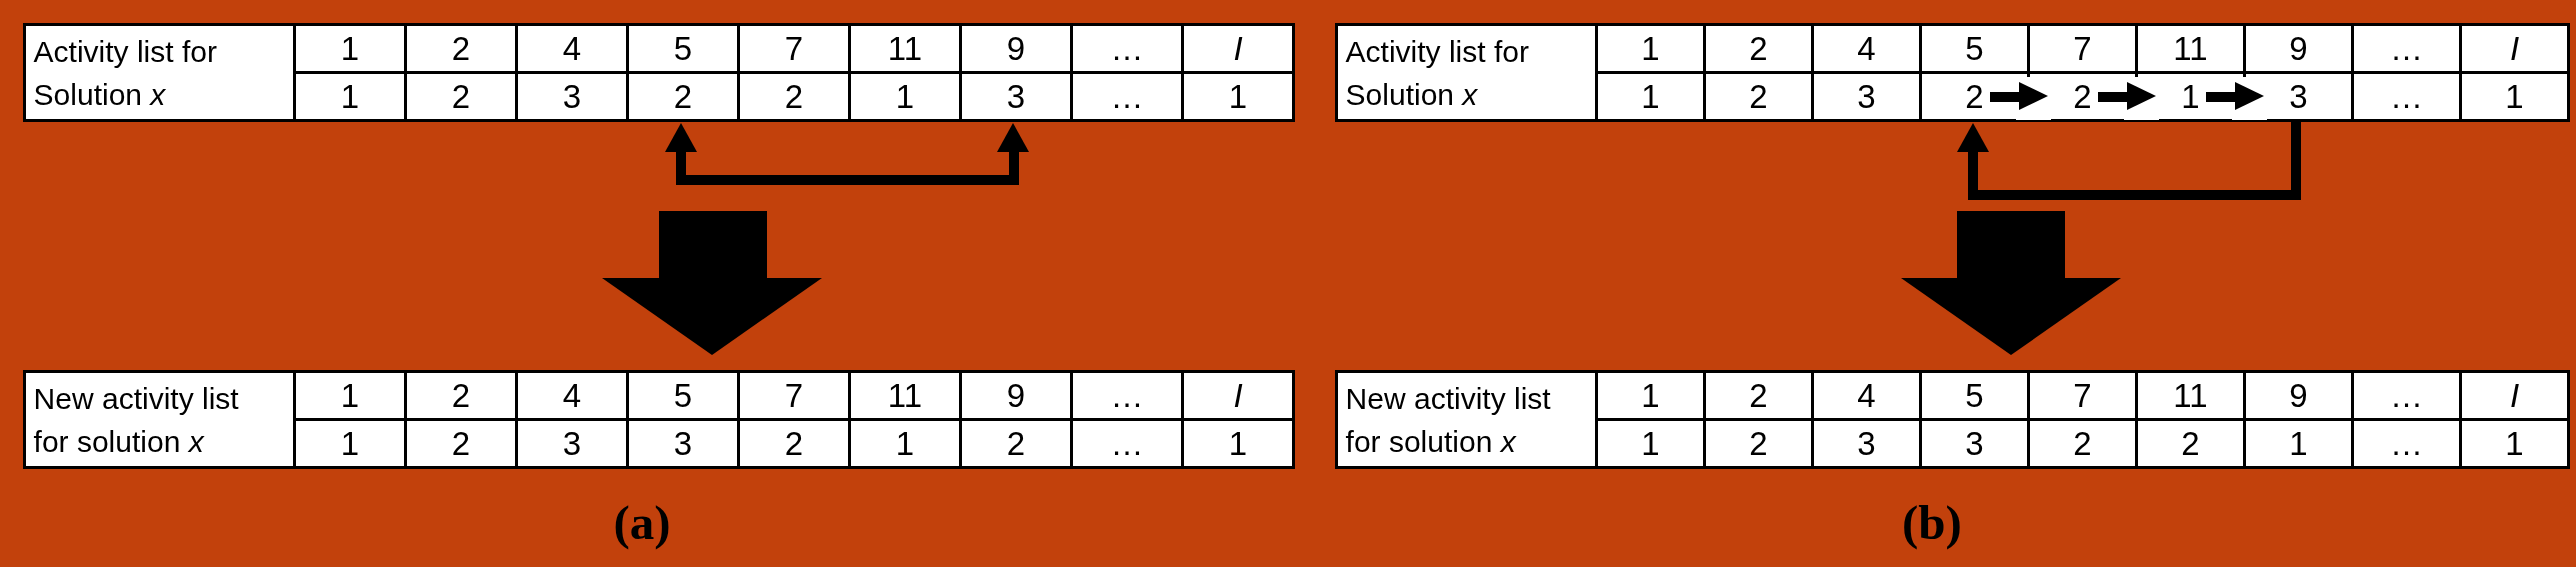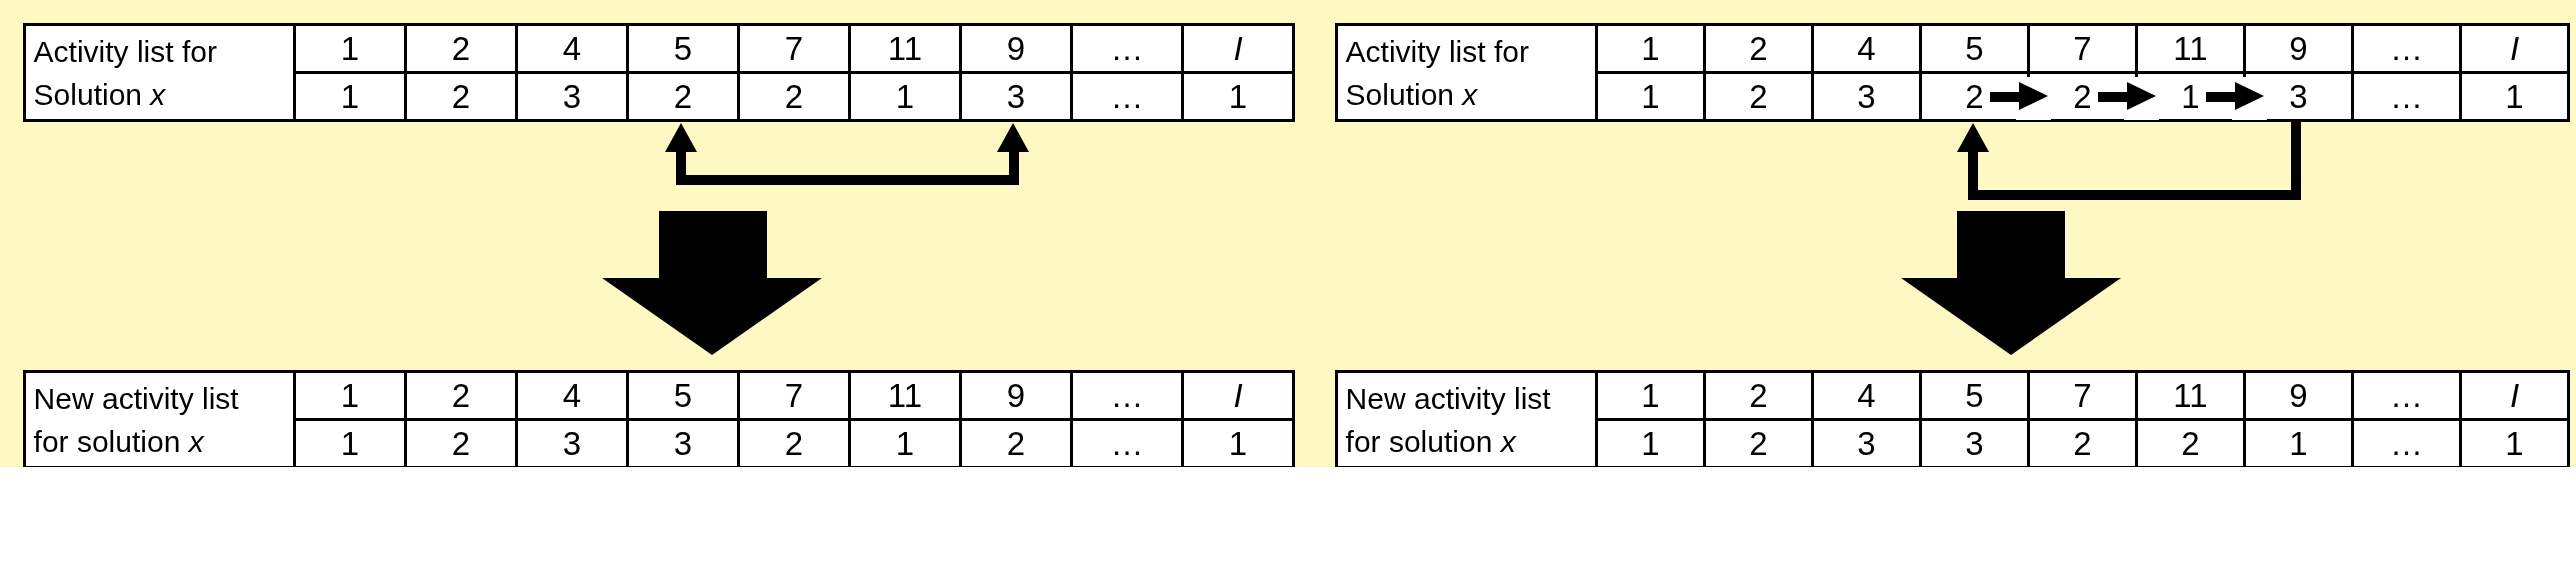--- a/index.html
+++ b/index.html
@@ -1,16 +1,16 @@
 <!DOCTYPE html>
 <html style="font-size:12px"><head>
 <meta charset="utf-8">
 <style>
   html,body{margin:0;padding:0;background:#ffffff;}
-  .figure{position:relative;width:2576px;height:467px;background:#fef9c3;overflow:hidden;
+  .figure{position:relative;width:2576px;height:567px;background:#c2410c;overflow:hidden;
           font-family:"Liberation Sans",sans-serif;color:#000;}
   table.dtable{position:absolute;border-collapse:collapse;table-layout:fixed;background:#fff;}
   .dtable td{border:3px solid #000;height:45px;padding:0;text-align:center;
              font-size:33px;color:#000;vertical-align:middle;}
   .dtable td.label{text-align:left;padding-left:7.6px;font-size:30px;}
   .lline{display:block;line-height:43px;white-space:nowrap;}
   .var{font-style:italic;}
   
   .tri-up{position:absolute;width:0;height:0;border-left:16px solid transparent;
           border-right:16px solid transparent;border-bottom:29px solid #000;}

